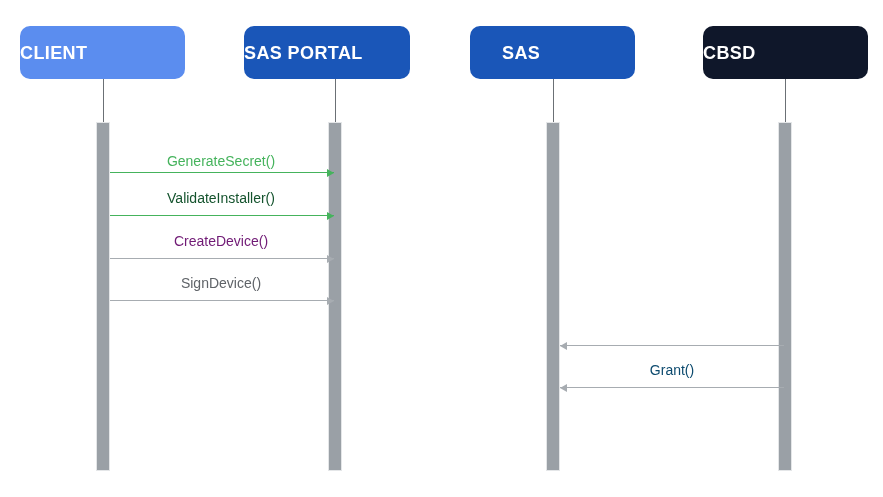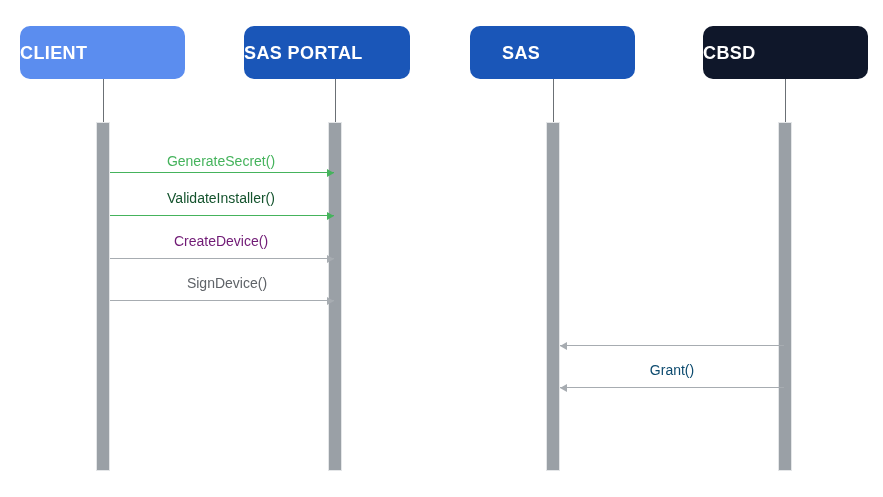--- a/index.html
+++ b/index.html
@@ -92,21 +92,21 @@
     <div class="msg-arrowhead right" style="top: 168.5px; left: 327px; border-left-color: rgb(69, 179, 92);"></div>
     <div class="msg-label" style="left: 71px; top: 148px; width: 300px; color: rgb(69, 179, 92); margin-top: 6px;">GenerateSecret()</div>
     <div class="msg-line" style="left: 110px; top: 215px; width: 224px; background: rgb(69, 179, 92);"></div>
     <div class="msg-arrowhead right" style="top: 211.5px; left: 327px; border-left-color: rgb(69, 179, 92);"></div>
     <div class="msg-label" style="left: 71px; top: 191px; width: 300px; color: #14532d;">ValidateInstaller()</div>
     <div class="msg-line" style="left: 110px; top: 258px; width: 224px; background: rgb(167, 172, 177);"></div>
     <div class="msg-arrowhead right" style="top: 254.5px; left: 327px; border-left-color: rgb(167, 172, 177);"></div>
     <div class="msg-label" style="left: 71px; top: 234px; width: 300px; color: #701a75;">CreateDevice()</div>
     <div class="msg-line" style="left: 110px; top: 300px; width: 224px; background: rgb(167, 172, 177);"></div>
     <div class="msg-arrowhead right" style="top: 296.5px; left: 327px; border-left-color: rgb(167, 172, 177);"></div>
-    <div class="msg-label" style="left: 77px; top: 276px; width: 300px; color: rgb(95, 99, 104);">SignDevice()</div>
+    <div class="msg-label" style="left: 71px; top: 276px; width: 300px; color: rgb(95, 99, 104);">SignDevice()</div>
     <div class="msg-line" style="left: 560px; top: 345px; width: 224px; background: rgb(167, 172, 177);"></div>
     <div class="msg-arrowhead left" style="top: 341.5px; left: 560px; border-right-color: rgb(167, 172, 177);"></div>
     <div class="msg-line" style="left: 560px; top: 387px; width: 224px; background: rgb(167, 172, 177);"></div>
     <div class="msg-arrowhead left" style="top: 383.5px; left: 560px; border-right-color: rgb(167, 172, 177);"></div>
     <div class="msg-label" style="left: 522px; top: 363px; width: 300px; color: #0c4a6e;">Grant()</div>
     <div class="actor-box" style="left: 20px; top: 26px; width: 165px; height: 53px; background: rgb(91, 141, 239); color: rgb(255, 255, 255);">
       <span class="actor-label">CLIENT</span>
     </div>
     <div class="actor-box" style="left: 244px; top: 26px; width: 166px; height: 53px; background: rgb(26, 86, 184); color: rgb(255, 255, 255);">
       <span class="actor-label">SAS PORTAL</span>

